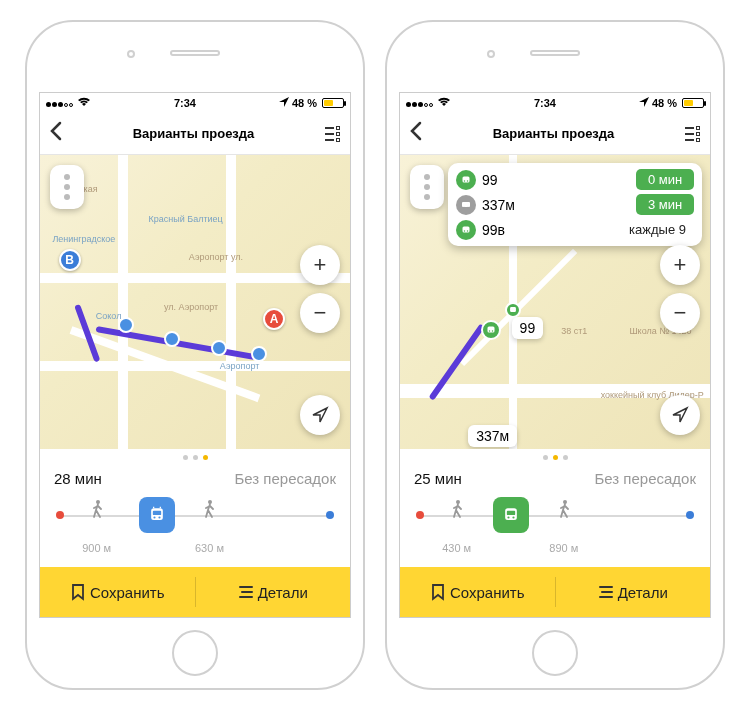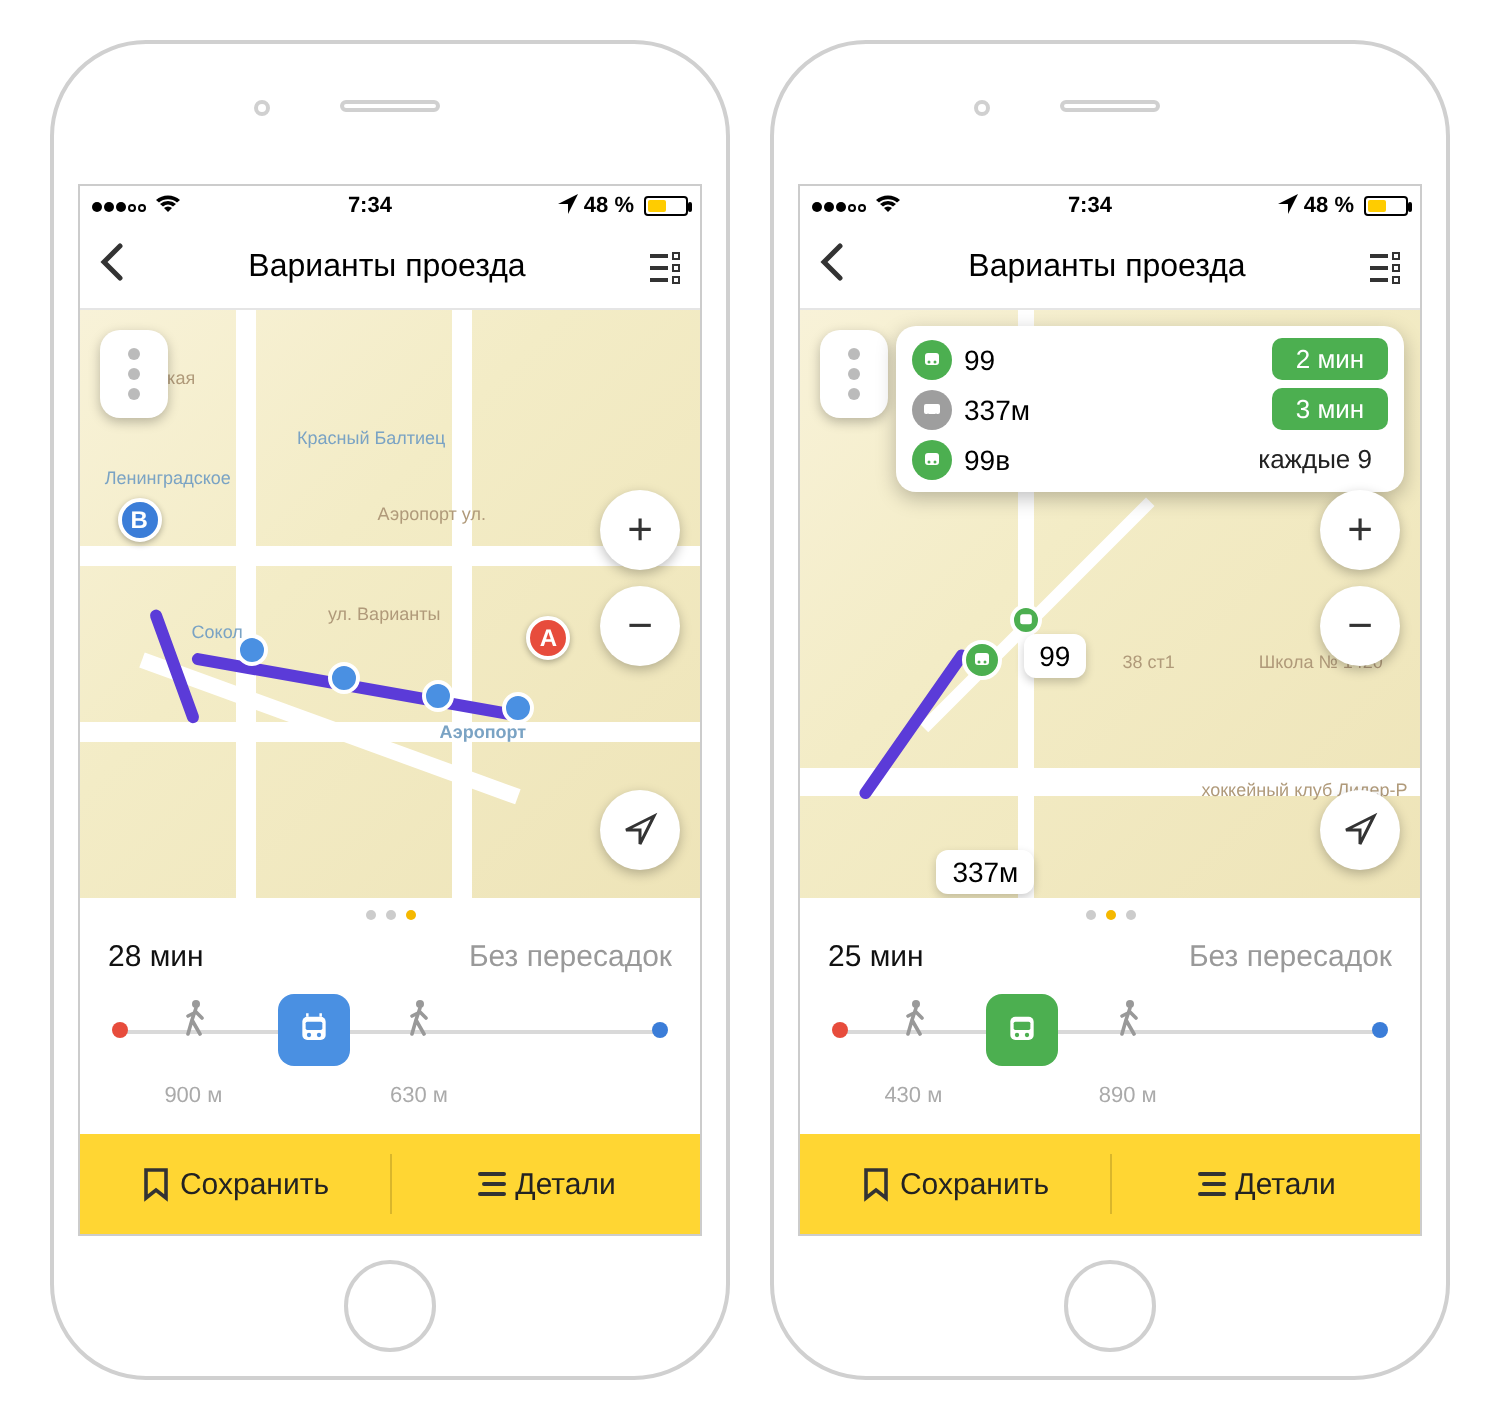--- a/index.html
+++ b/index.html
@@ -43,21 +43,21 @@
   .battery {
     display:inline-block; width:22px; height:10px; border:1px solid #000;
     border-radius:2px; position:relative; margin-left:2px;
   }
   .battery::after { content:""; position:absolute; right:-3px; top:2px; width:2px; height:5px; background:#000; border-radius:1px;}
   .battery .fill { position:absolute; left:1px; top:1px; bottom:1px; width:45%; background:#ffcc00; border-radius:1px;}
   .navbar {
     height: 42px; display:flex; align-items:center; justify-content:space-between;
     padding: 0 10px; border-bottom: 1px solid #e5e5e5;
   }
-  .navbar .title { font-size: 16px; font-weight: 400; }
+  .navbar .title { font-size: 13px; font-weight: 700; }
   .back { font-size: 22px; color:#333; }
   .opts { display:flex; flex-direction:column; gap:2px; }
   .opts .row { display:flex; gap:2px; align-items:center;}
   .opts .ln { width:9px; height:2px; background:#333;}
   .opts .sq { width:4px; height:4px; border:1.5px solid #333;}
   .map {
     flex: 1; position: relative; overflow:hidden;
     background: linear-gradient(135deg,#f8f2d8 0%, #f3ecc6 40%, #eee4b8 100%);
   }
   .road { position:absolute; background:#fff; }
@@ -212,23 +212,23 @@
     <div class="map">
       <div class="road h" style="top:40%"></div>
       <div class="road h" style="top:70%"></div>
       <div class="road v" style="left:25%"></div>
       <div class="road v" style="left:60%"></div>
       <div class="road d" style="top:58%; left:10%; width:200px; transform:rotate(20deg);"></div>
       <span class="stlabel" style="top:20%; left:35%;">Красный Балтиец</span>
       <span class="stlabel gray" style="top:10%; left:3%;">Войковская</span>
       <span class="stlabel" style="top:27%; left:4%;">Ленинградское</span>
       <span class="stlabel gray" style="top:33%; left:48%;">Аэропорт ул.</span>
-      <span class="stlabel gray" style="top:50%; left:40%;">ул. Варианты</span>
+      <span class="stlabel gray" style="top:50%; left:40%;">ул. Аэропорт</span>
       <span class="stlabel" style="top:53%; left:18%;">Сокол</span>
-      <span class="stlabel" style="top:70%; left:58%;font-weight:bold;">Аэропорт</span>
+      <span class="stlabel" style="top:70%; left:58%;">Аэропорт</span>
 
       <div class="route" style="top:50%; left:12%; width:60px; transform:rotate(70deg);"></div>
       <div class="route" style="top:58%; left:18%; width:170px; transform:rotate(10deg);"></div>
       <div class="busicon" style="top:55%; left:25%;"></div>
       <div class="busicon" style="top:60%; left:40%;"></div>
       <div class="busicon" style="top:63%; left:55%;"></div>
       <div class="busicon" style="top:65%; left:68%;"></div>
       <div class="marker b" style="top:32%; left:6%;">B</div>
       <div class="marker a" style="top:52%; left:72%;">A</div>
 
@@ -400,21 +400,21 @@
           <div class="popup-left">
             <span class="ricon green">
                 <svg viewBox="0 0 24 24">
                   <rect x="5" y="5" width="14" height="12" rx="3" fill="#fff"></rect>
                   <circle cx="9" cy="14" r="1.5" fill="#4caf50"></circle>
                   <circle cx="15" cy="14" r="1.5" fill="#4caf50"></circle>
                 </svg>
               </span>
             <span>99</span>
           </div>
-          <span class="badge green">2 мин</span>
+          <span class="badge green">0 мин</span>
         </div>
         <div class="popup-row">
           <div class="popup-left">
             <span class="ricon gray">
                 <svg viewBox="0 0 24 24">
                   <rect x="4" y="6" width="16" height="10" rx="2" fill="#fff"></rect>
                   <circle cx="8" cy="17" r="1.5" fill="#9e9e9e"></circle>
                   <circle cx="16" cy="17" r="1.5" fill="#9e9e9e"></circle>
                 </svg>
               </span>

